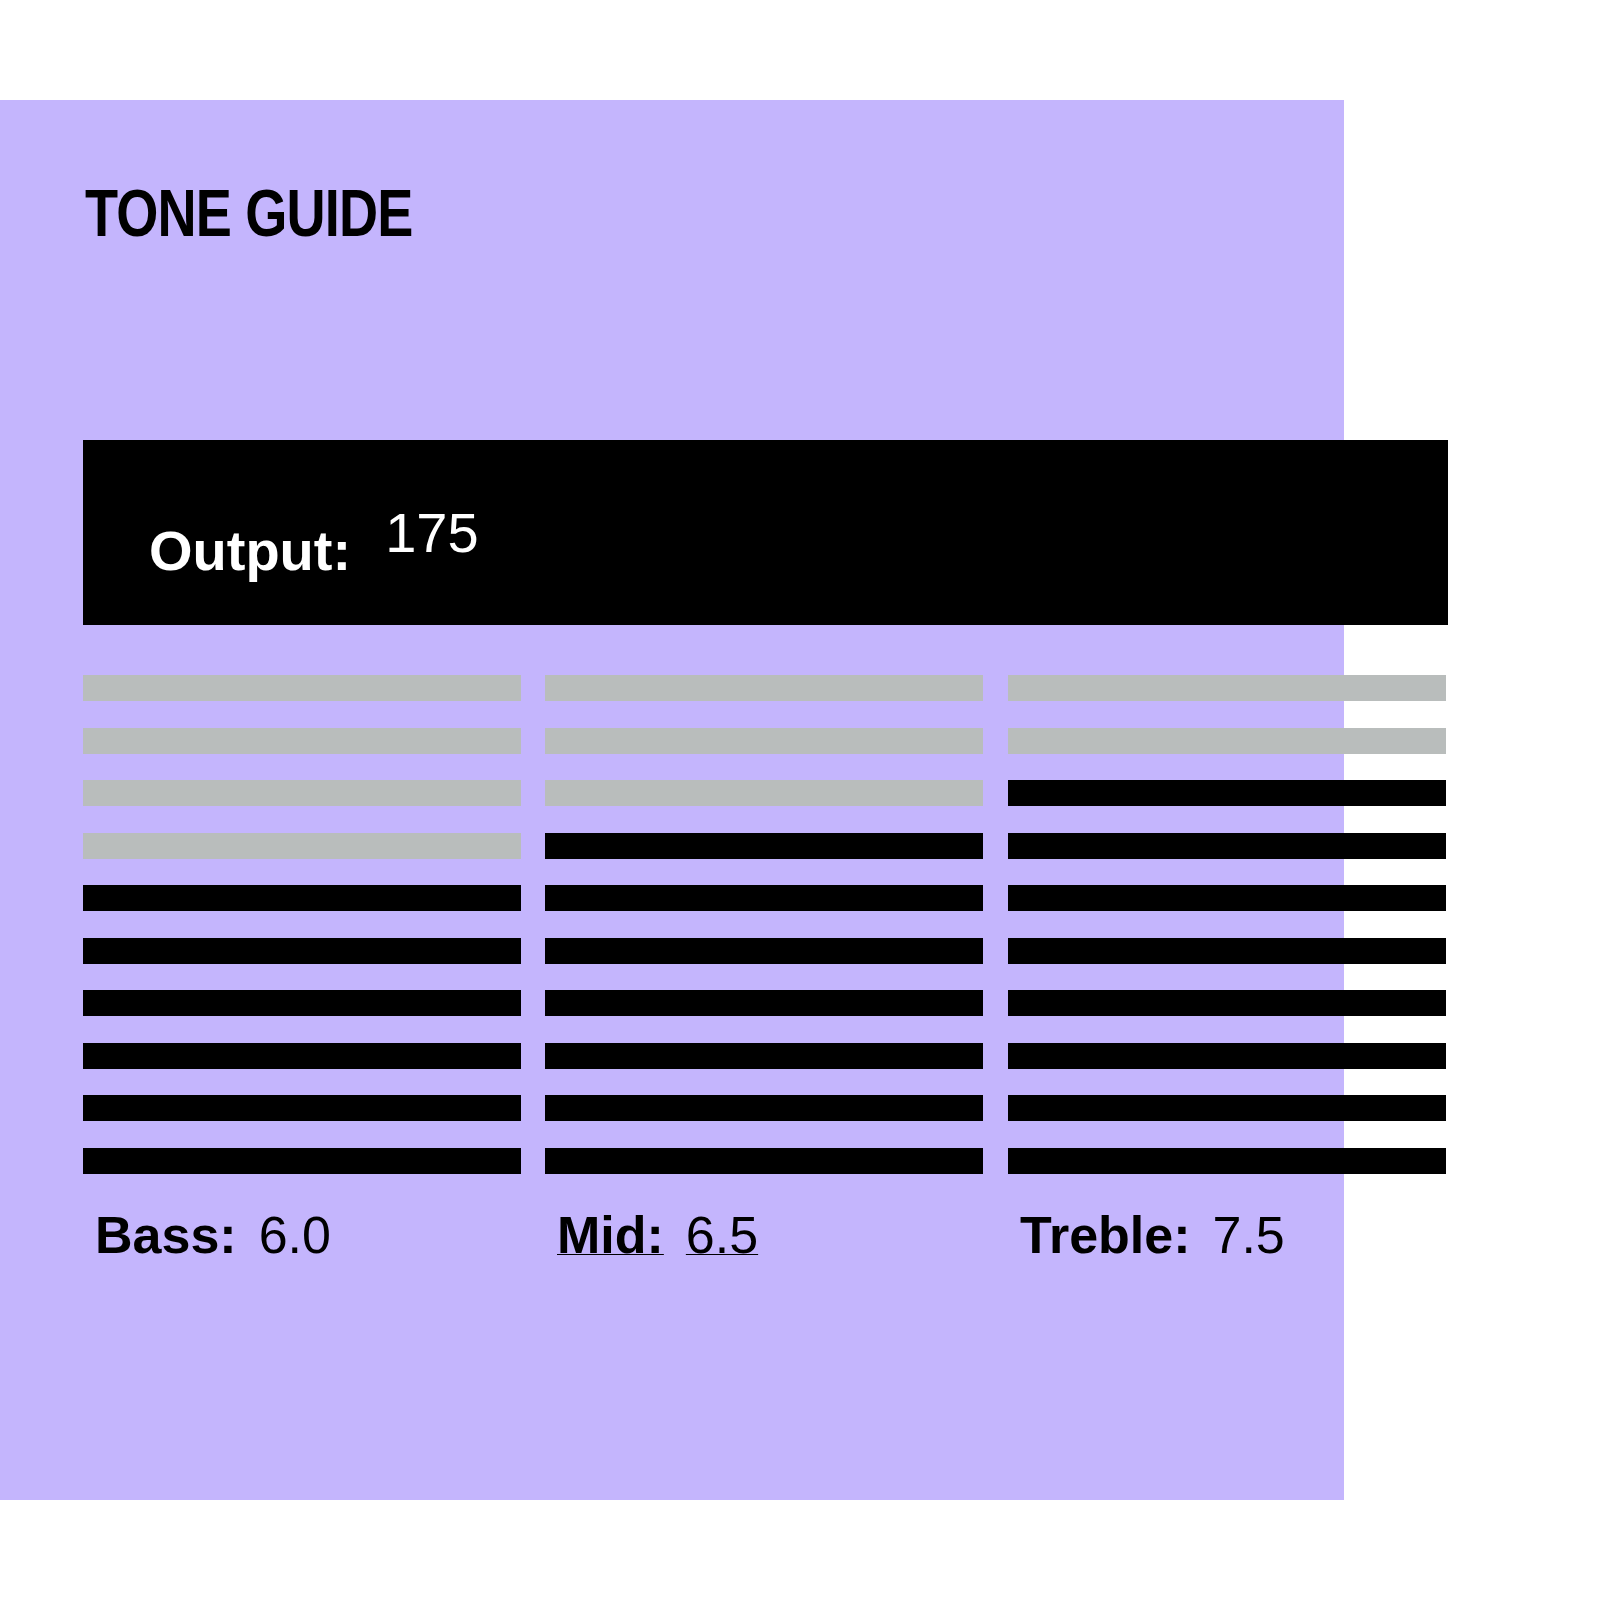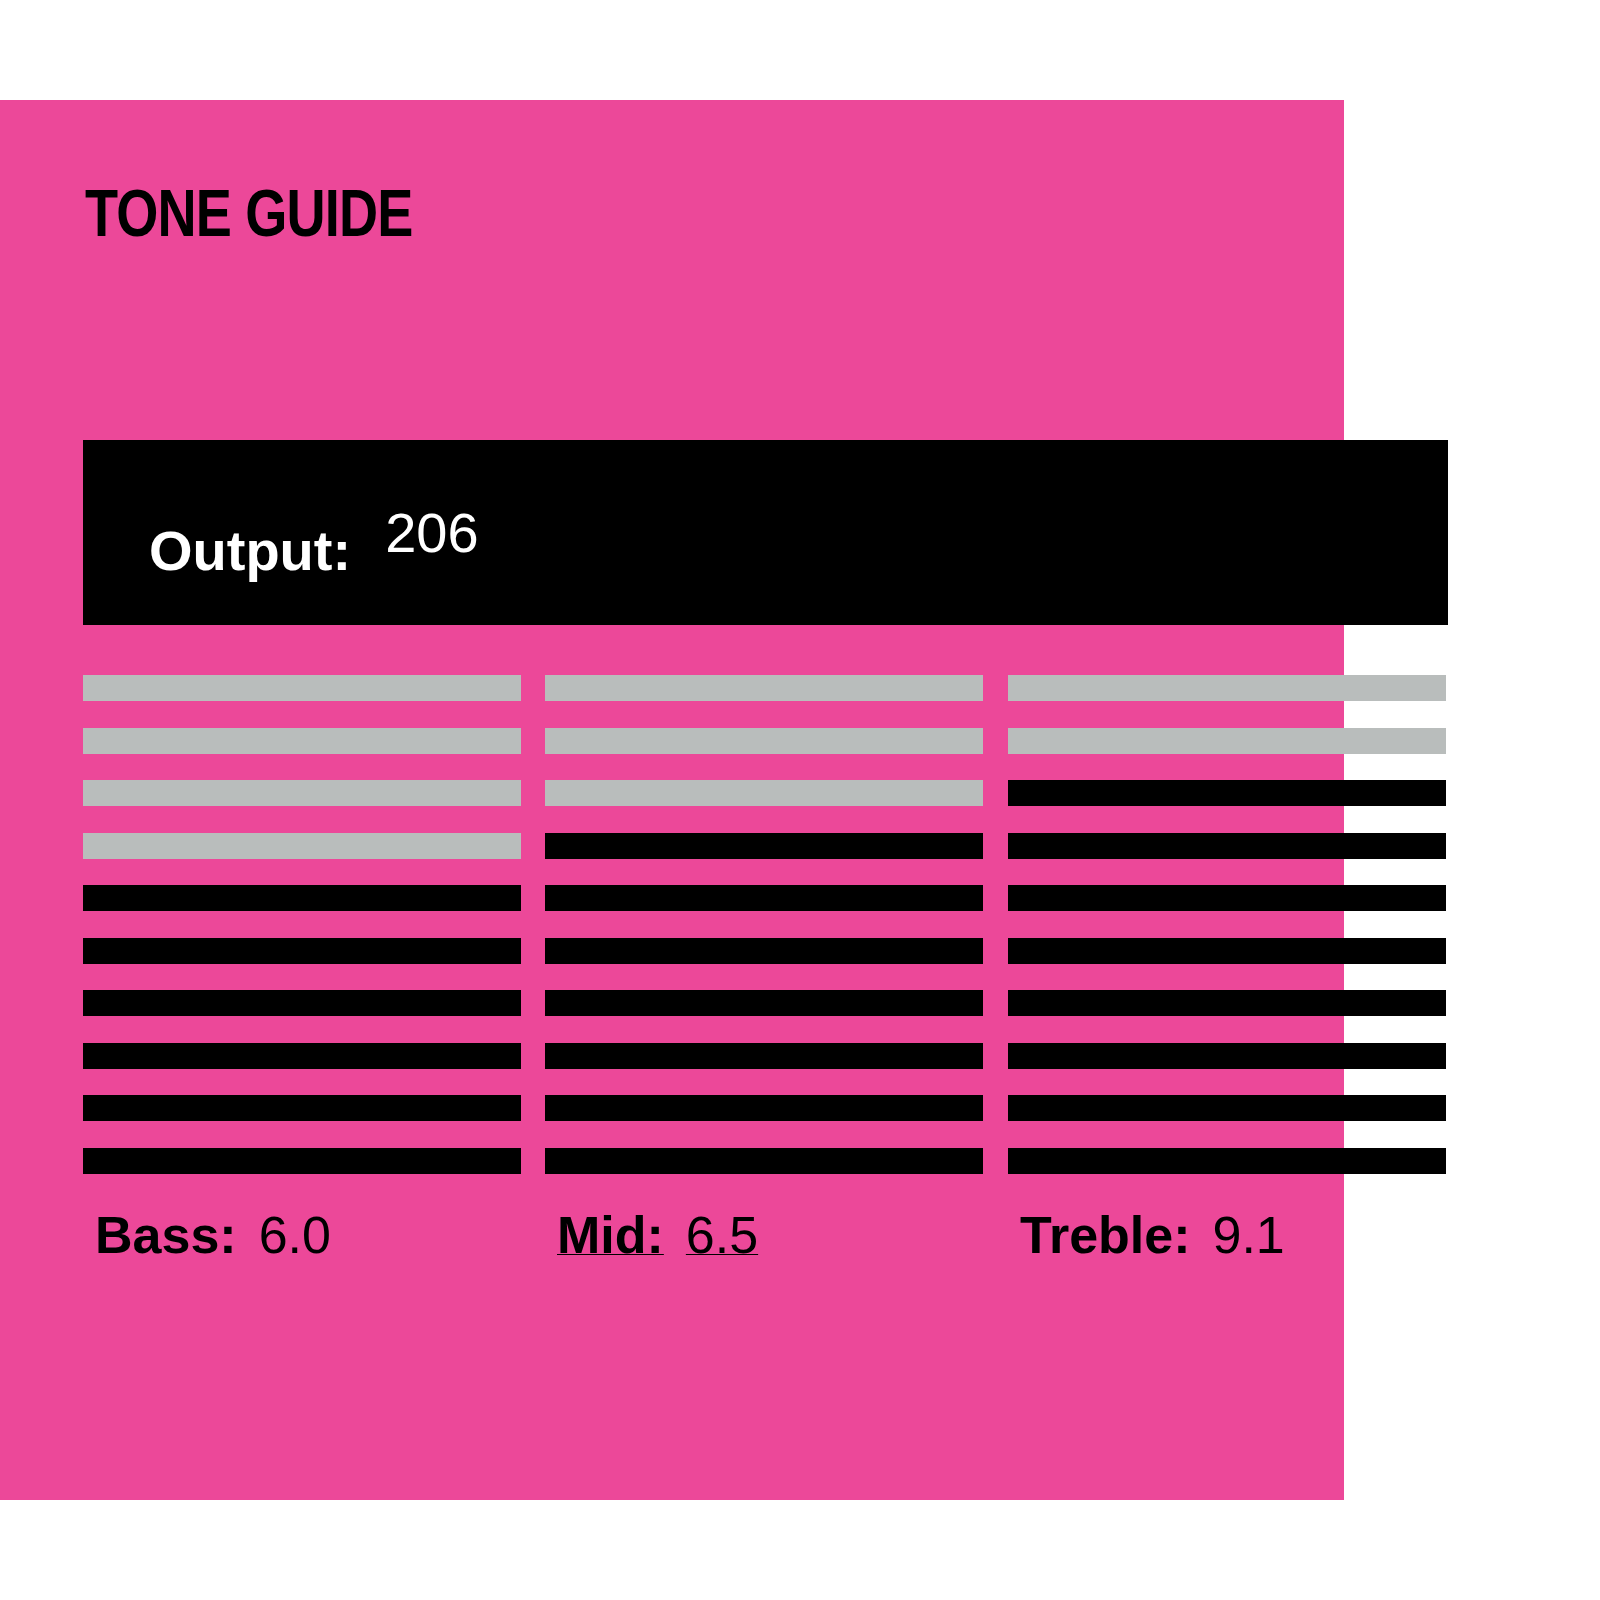--- a/index.html
+++ b/index.html
@@ -12,21 +12,21 @@
     height: 1600px;
     font-family: "Liberation Sans", sans-serif;
     overflow: hidden;
   }
   #panel {
     position: absolute;
     left: 0;
     top: 100px;
     width: 1344px;
     height: 1400px;
-    background: #ec4899;
+    background: #c4b5fd;
   }
   #title {
     position: absolute;
     left: 85px;
     top: 80px;
     font-size: 66px;
     font-weight: bold;
     letter-spacing: -1px;
     color: #000000;
     transform: scaleX(0.82);
@@ -114,21 +114,21 @@
 </style>
 </head>
 <body>
 
 <div id="panel">
 
   <div id="title">TONE GUIDE</div>
 
   <div id="output-bar">
     <span id="output-label">Output:</span>
-    <span id="output-value">206</span>
+    <span id="output-value">175</span>
   </div>
 
   <div id="meters">
     <div class="meter-col col-0">
         <div class="seg off" style="top: 0px;"></div>
         <div class="seg off" style="top: 52.5px;"></div>
         <div class="seg off" style="top: 105px;"></div>
         <div class="seg off" style="top: 157.5px;"></div>
         <div class="seg on" style="top: 210px;"></div>
         <div class="seg on" style="top: 262.5px;"></div>
@@ -164,17 +164,17 @@
   </div>
 
   <div id="labels">
     <div class="label-group lg-0">
       <span class="lbl">Bass:</span><span class="val">6.0</span>
     </div>
     <div class="label-group lg-1">
       <span class="lbl">Mid:</span><span class="val">6.5</span>
     </div>
     <div class="label-group lg-2">
-      <span class="lbl">Treble:</span><span class="val">9.1</span>
+      <span class="lbl">Treble:</span><span class="val">7.5</span>
     </div>
   </div>
 
 </div>
 
 </body></html>

